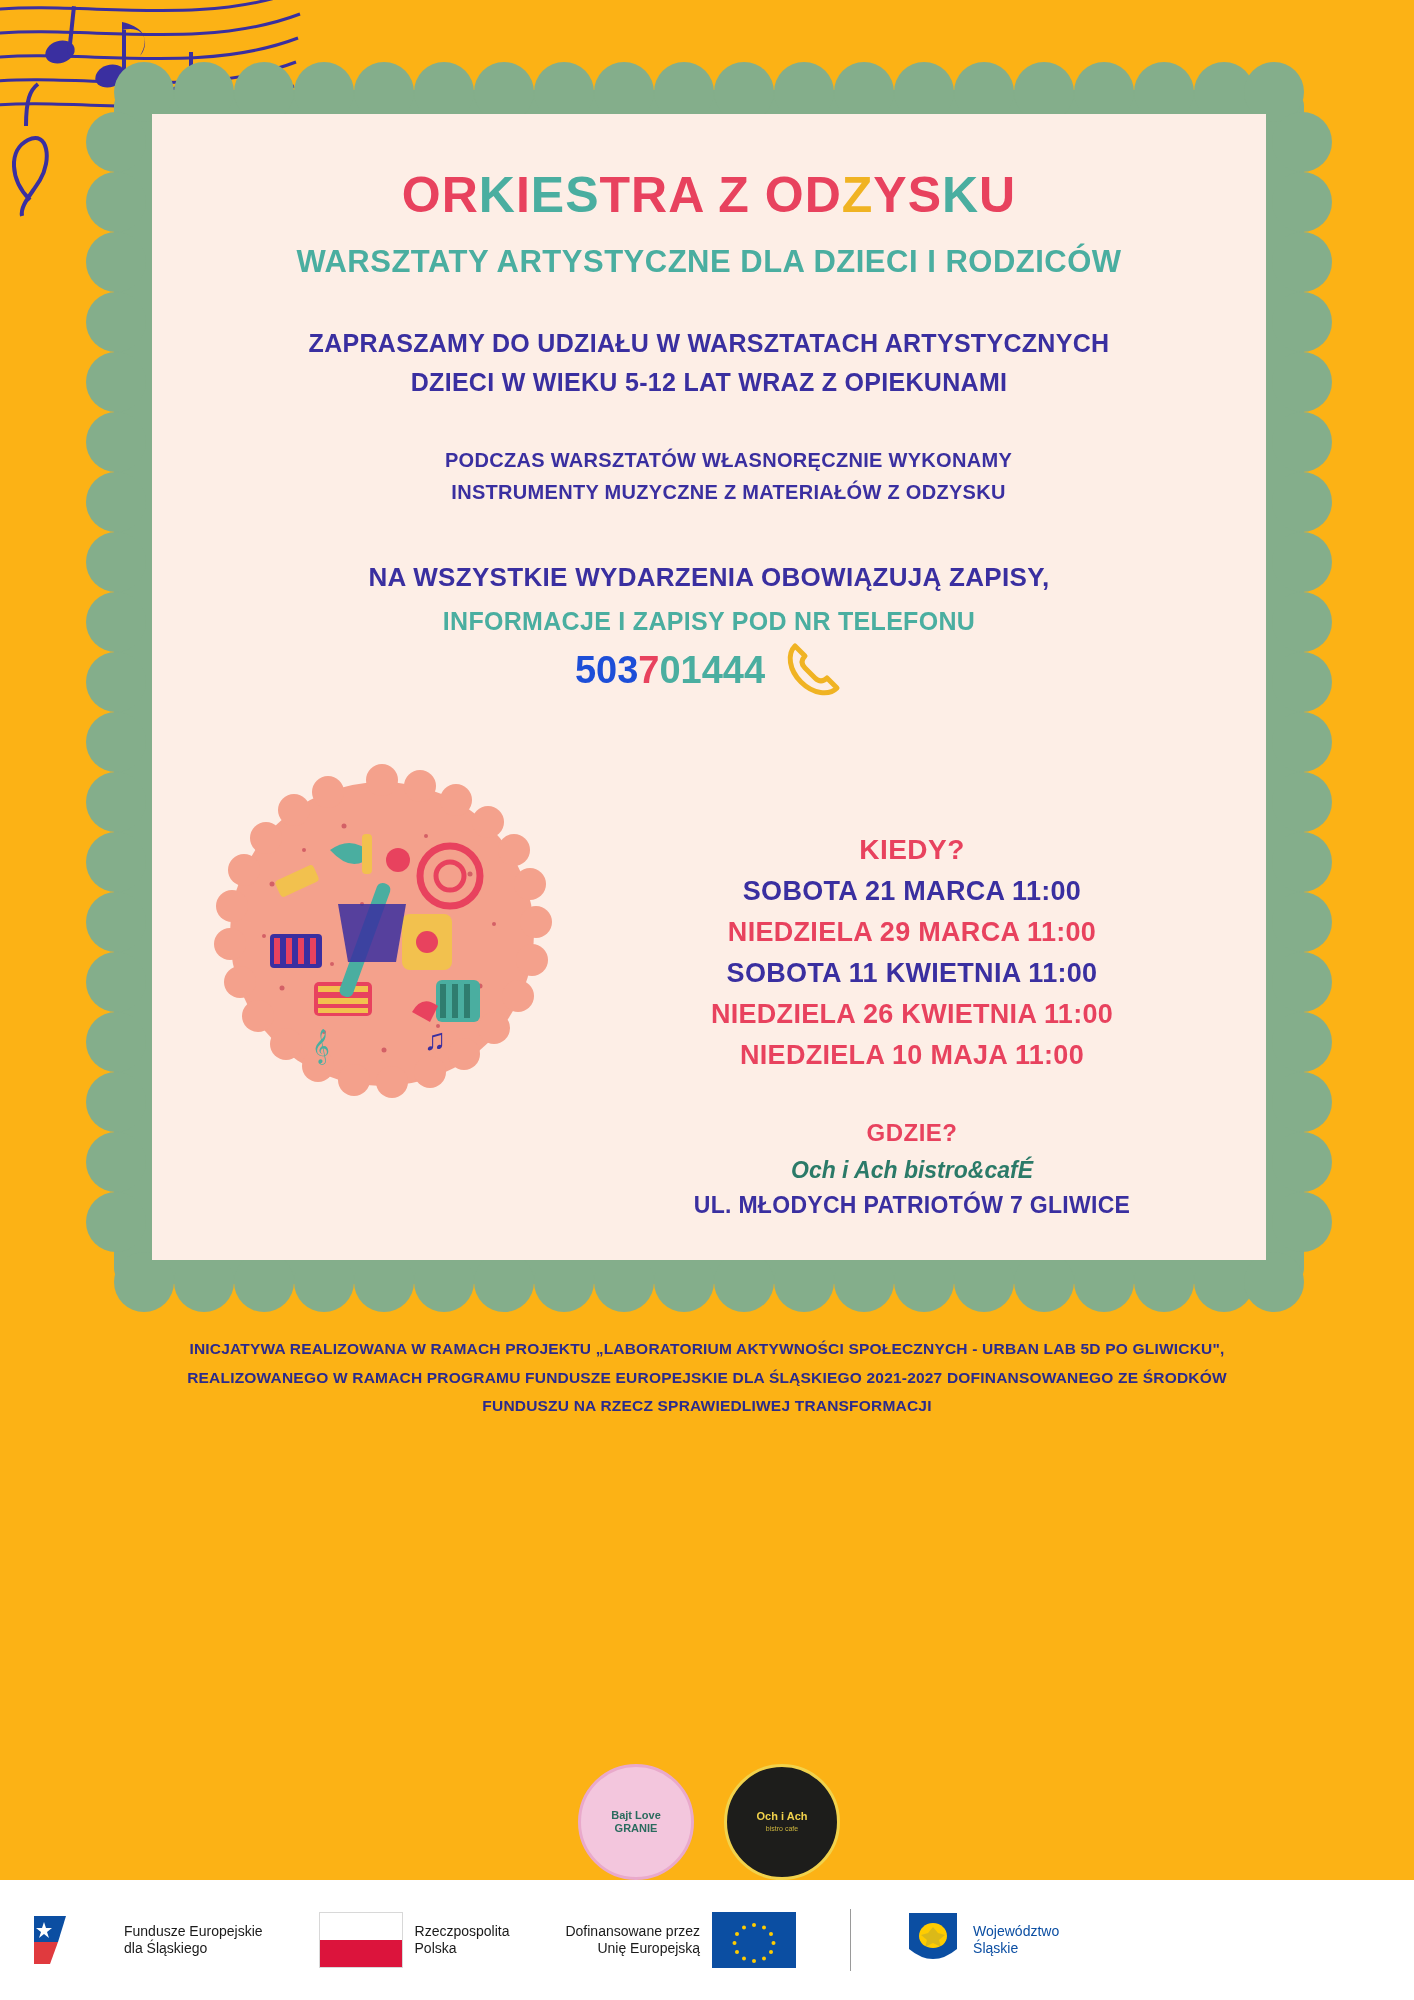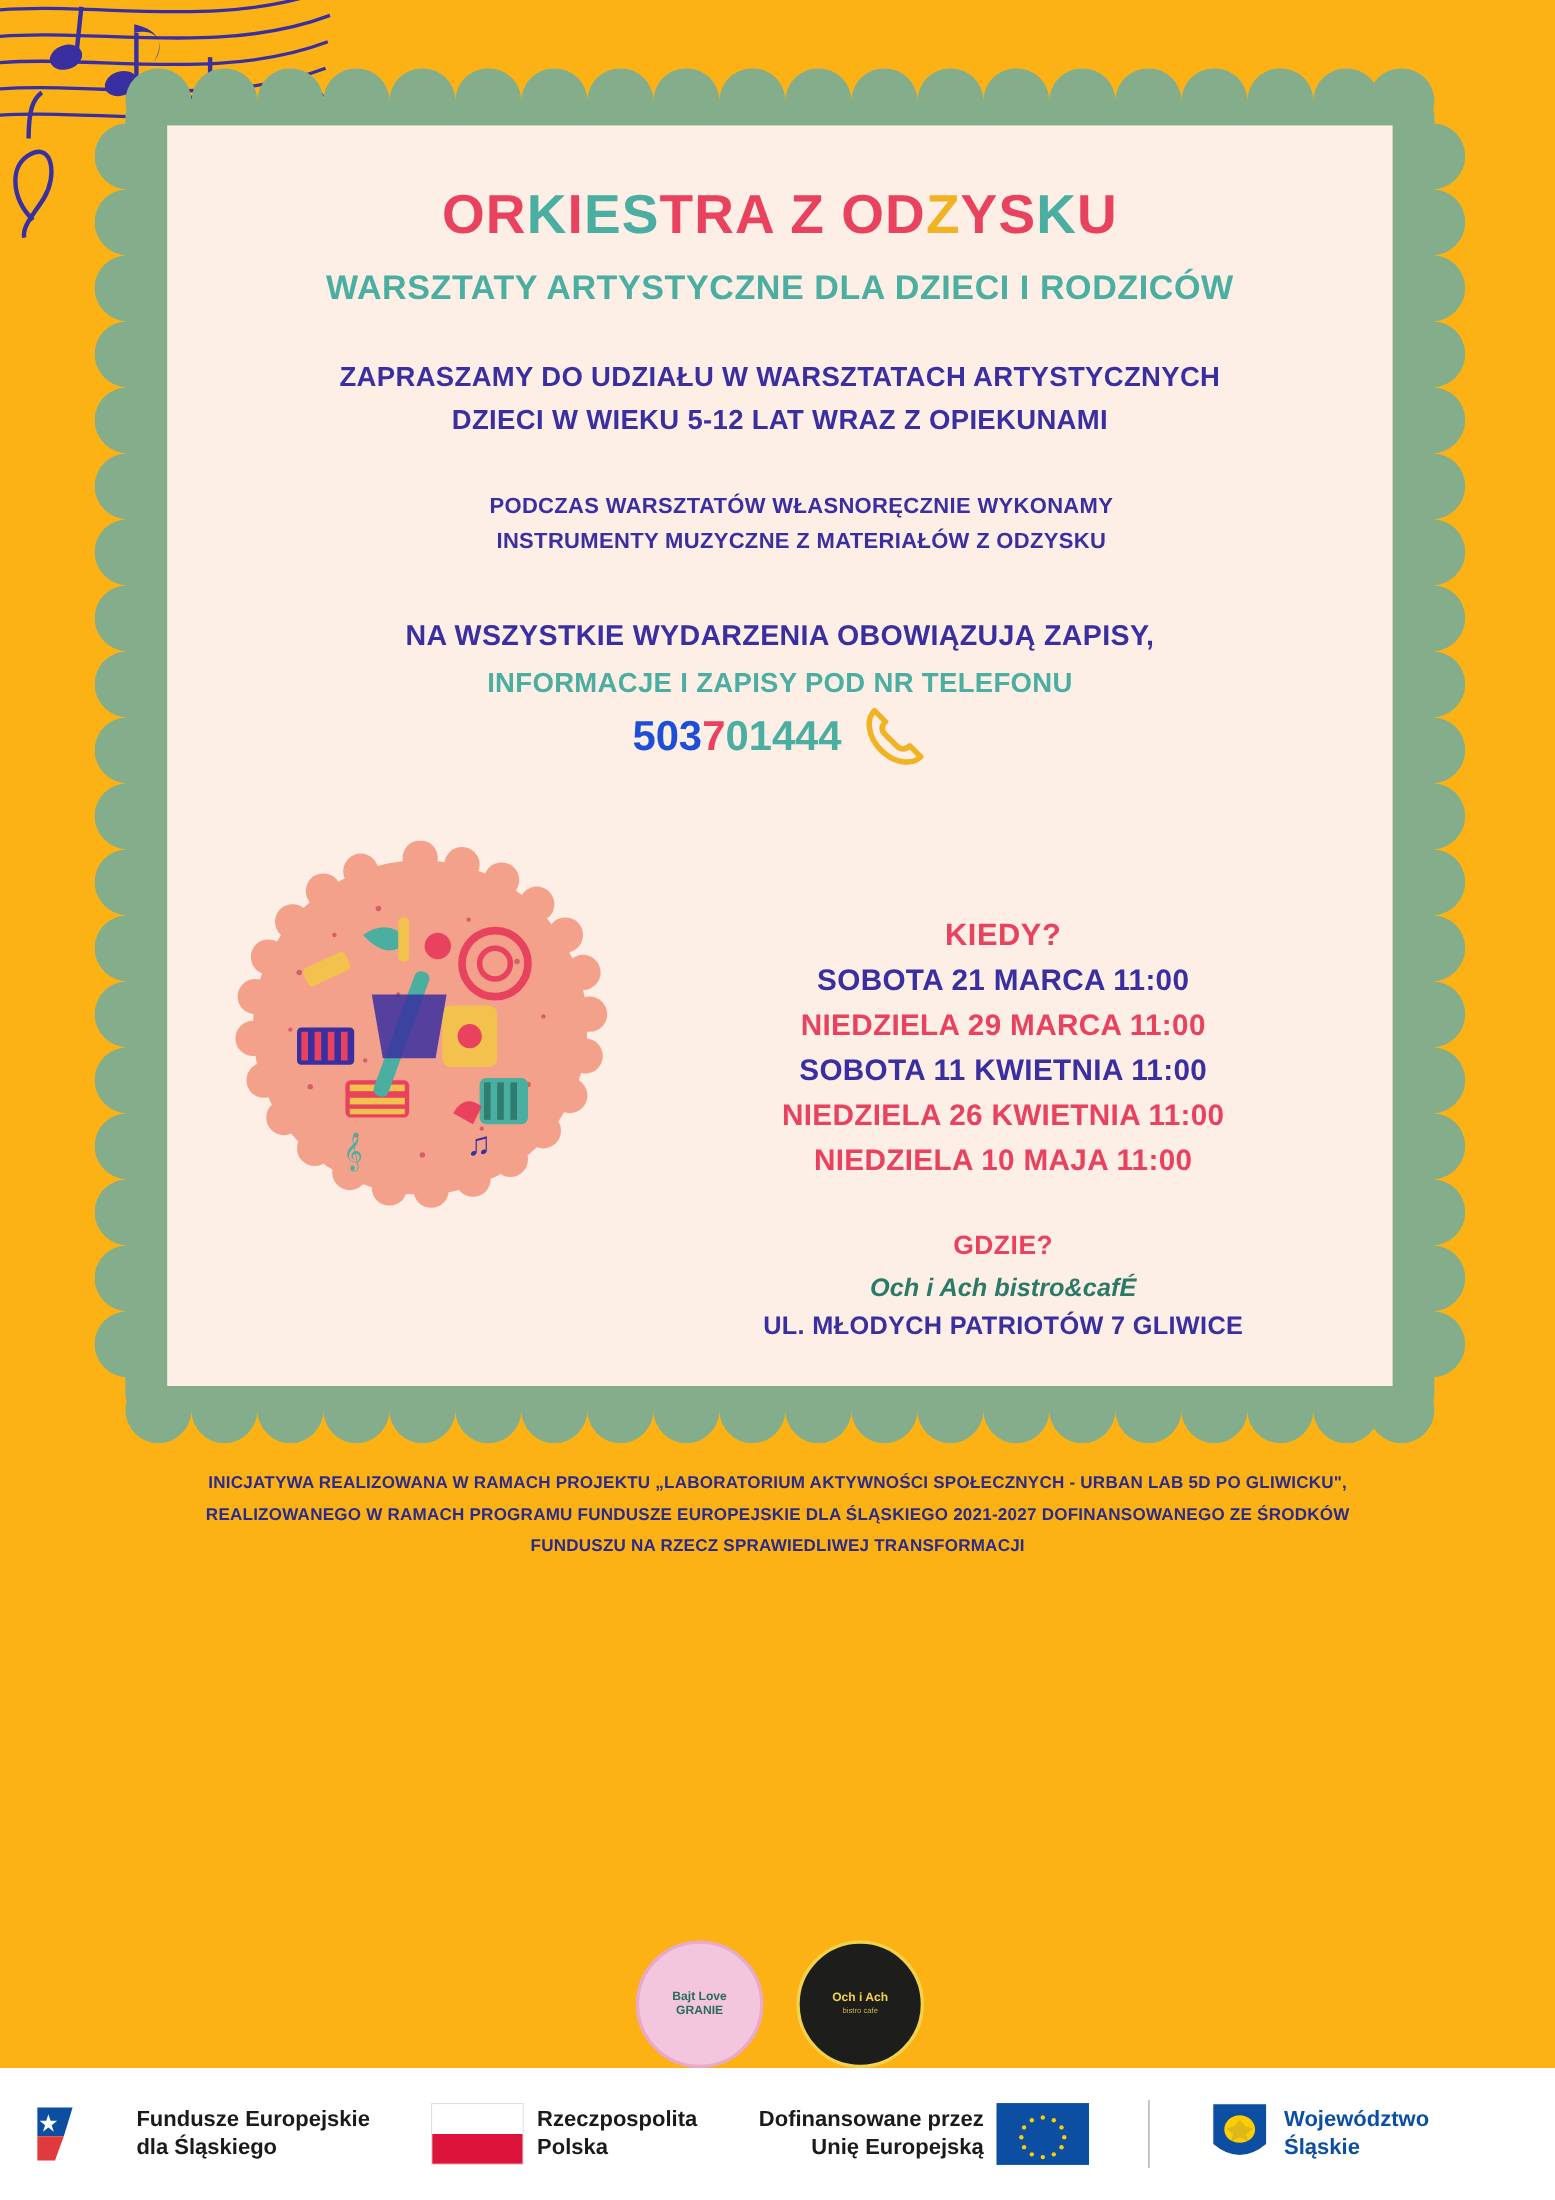--- a/index.html
+++ b/index.html
@@ -241,22 +241,22 @@
     background: #ffffff;
     display: flex;
     align-items: center;
   }
   .eu-item {
     display: flex;
     align-items: center;
     gap: 12px;
   }
   .eu-label {
-    font-size: 20px;
-    font-weight: bold;
+    font-size: 14px;
+    font-weight: normal;
     color: #1a1a1a;
     line-height: 1.25;
     white-space: pre-line;
     text-align: left;
   }
   .eu-sep {
     width: 1px;
     height: 62px;
     background: #9a9a9a;
   }

